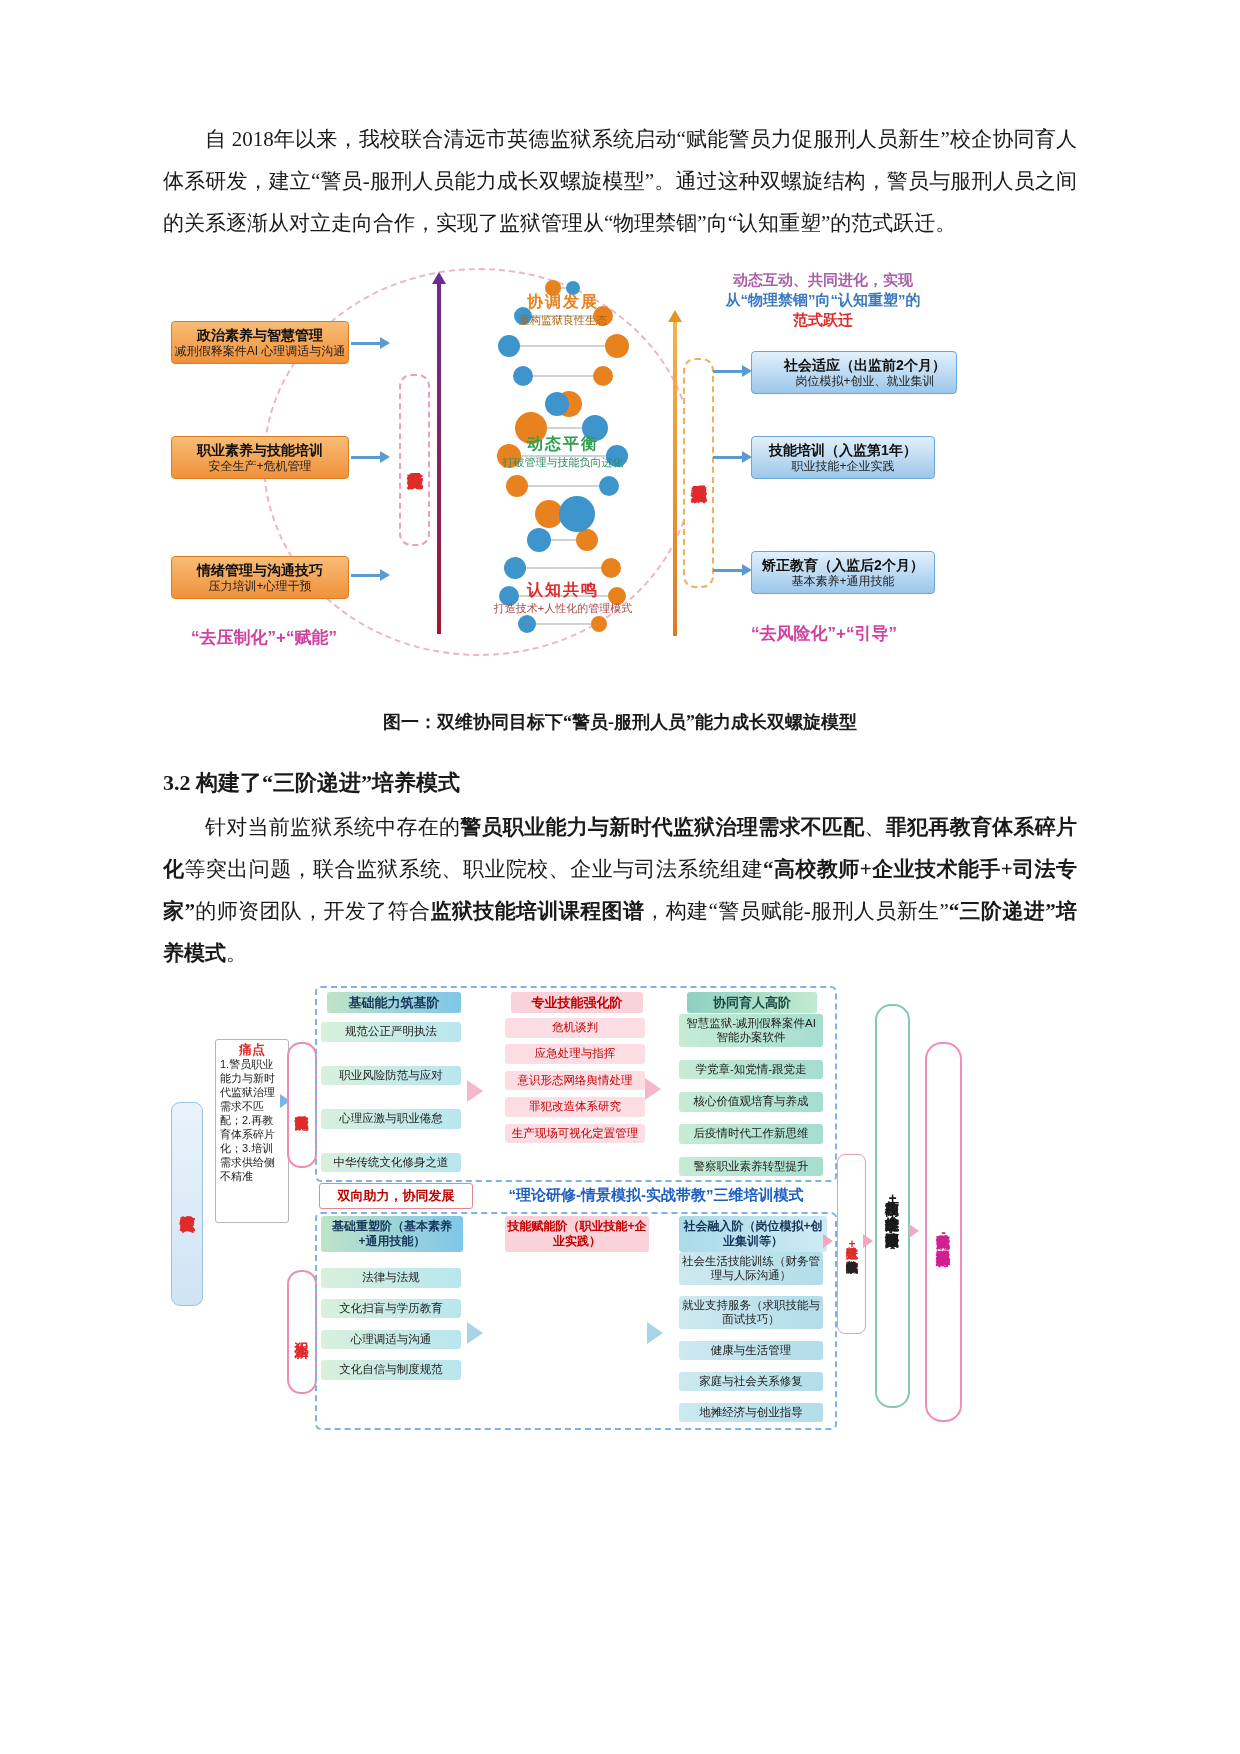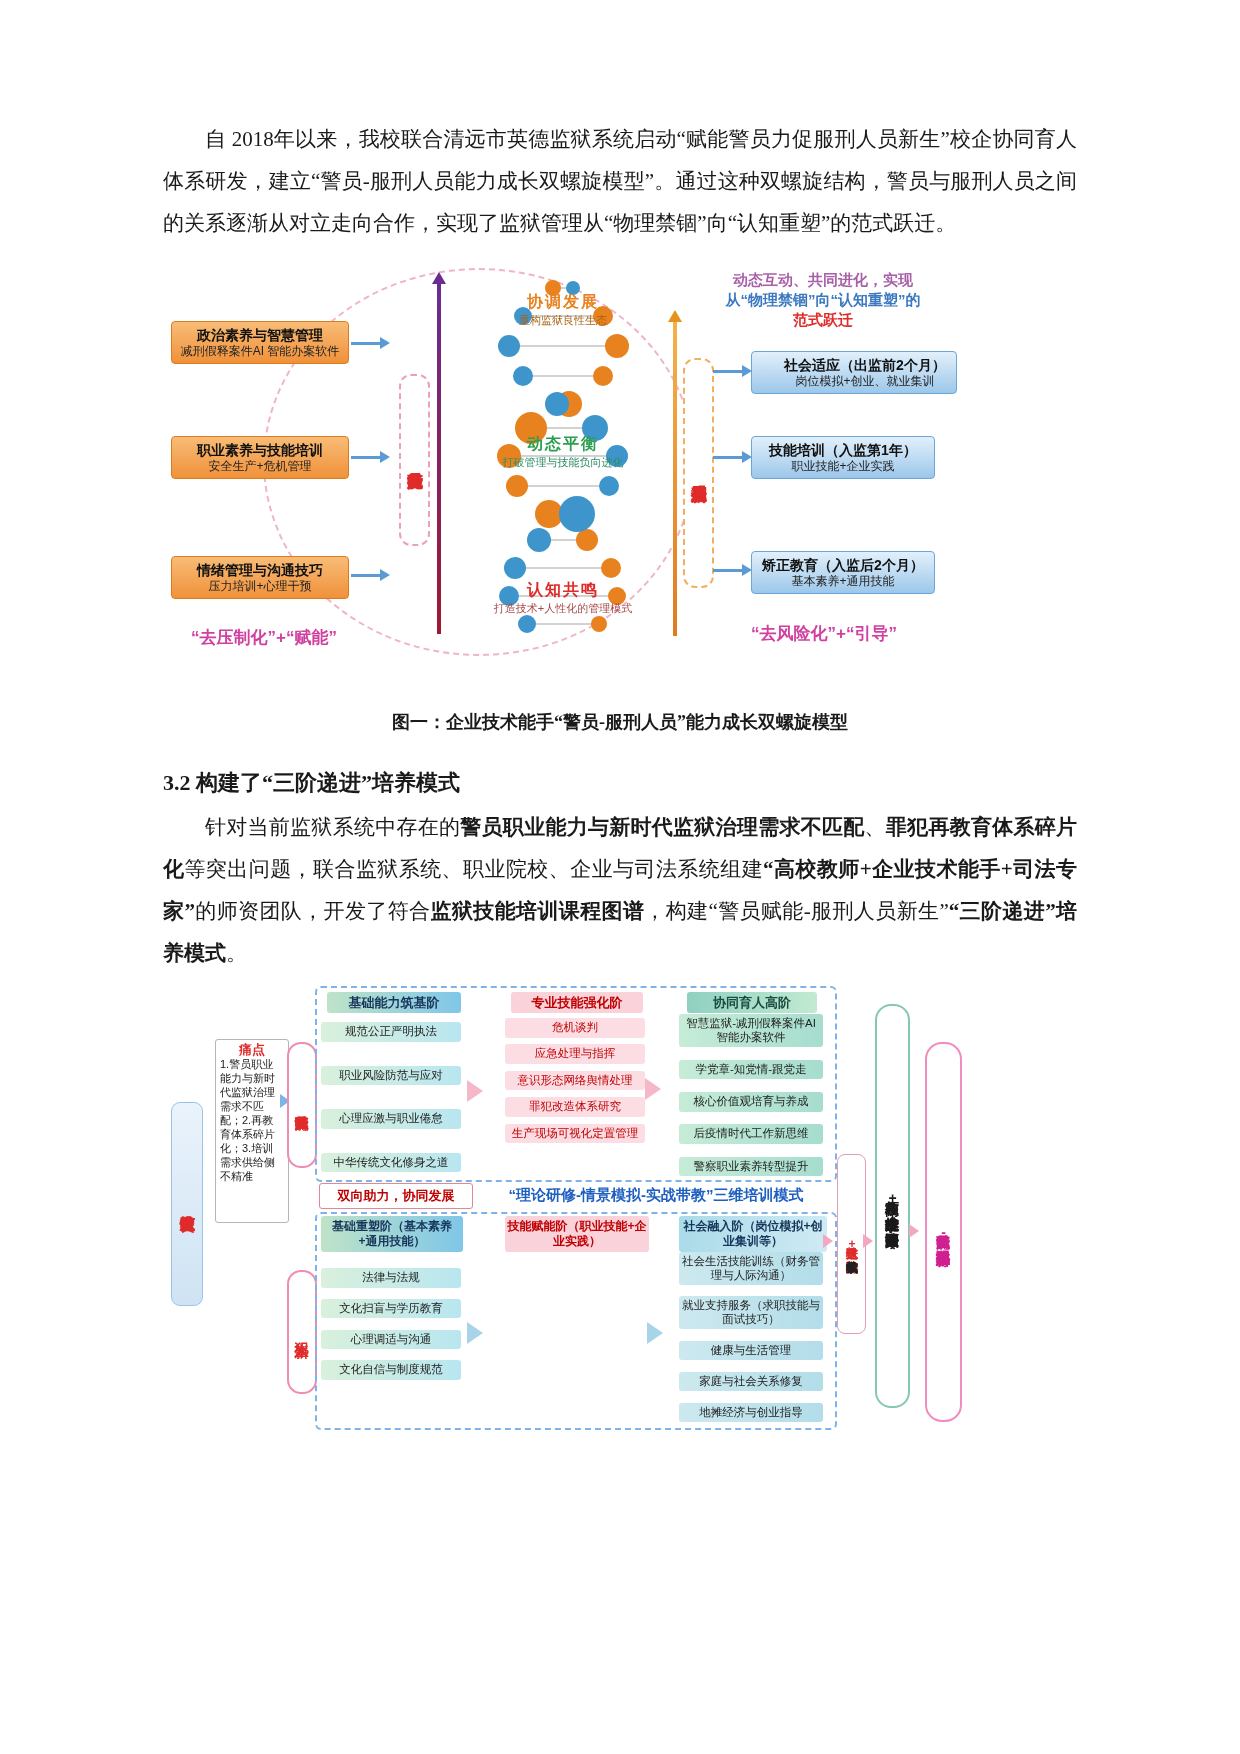--- a/index.html
+++ b/index.html
@@ -165,21 +165,21 @@
         <div class="f1-node-title">动态平衡</div>
         <div class="f1-node-desc">打破管理与技能负向进化</div>
       </div>
       <div class="abs f1-node n3" style="top:314px;">
         <div class="f1-node-title">认知共鸣</div>
         <div class="f1-node-desc">打造技术+人性化的管理模式</div>
       </div>
 
       <div class="abs f1-lbox" style="top:55px;">
         <div class="f1-box-title">政治素养与智慧管理</div>
-        <div class="f1-box-desc">减刑假释案件AI 智能办案软件</div>
+        <div class="f1-box-desc">减刑假释案件AI 心理调适与沟通</div>
       </div>
       <div class="abs f1-lbox" style="top:170px;">
         <div class="f1-box-title">职业素养与技能培训</div>
         <div class="f1-box-desc">安全生产+危机管理</div>
       </div>
       <div class="abs f1-lbox" style="top:290px;">
         <div class="f1-box-title">情绪管理与沟通技巧</div>
         <div class="f1-box-desc">压力培训+心理干预</div>
       </div>
 
@@ -206,21 +206,21 @@
       <div class="abs f1-note">
         <div class="l1">动态互动、共同进化，实现</div>
         <div class="l2">从“物理禁锢”向“认知重塑”的</div>
         <div class="l3">范式跃迁</div>
       </div>
 
       <div class="abs f1-bottom" style="left:28px;top:360px;">“去压制化”+“赋能”</div>
       <div class="abs f1-bottom" style="left:588px;top:356px;">“去风险化”+“引导”</div>
     </div>
 
-    <div class="fig-caption">图一：企业技术能手“警员-服刑人员”能力成长双螺旋模型</div>
+    <div class="fig-caption">图一：双维协同目标下“警员-服刑人员”能力成长双螺旋模型</div>
 
     <div class="sec-heading">3.2 构建了“三阶递进”培养模式</div>
 
     <p class="body-para" style="margin-top:4px;"><span>针对当前监狱系统中存在的</span><span class="bd">警员职业能力与新时代监狱治理需求不匹配</span><span>、</span><span class="bd">罪犯再教育体系碎片化</span><span>等突出问题，联合监狱系统、职业院校、企业与司法系统组建</span><span class="bd">“高校教师+企业技术能手+司法专家”</span><span>的师资团队，开发了符合</span><span class="bd">监狱技能培训课程图谱</span><span>，构建“警员赋能-服刑人员新生”</span><span class="bd">“三阶递进”培养模式</span><span>。</span></p>
 
     <div class="f2">
 
       <div class="abs vbox f2-goal">
         <span class="vt">打造监狱良性生态</span>
       </div>

